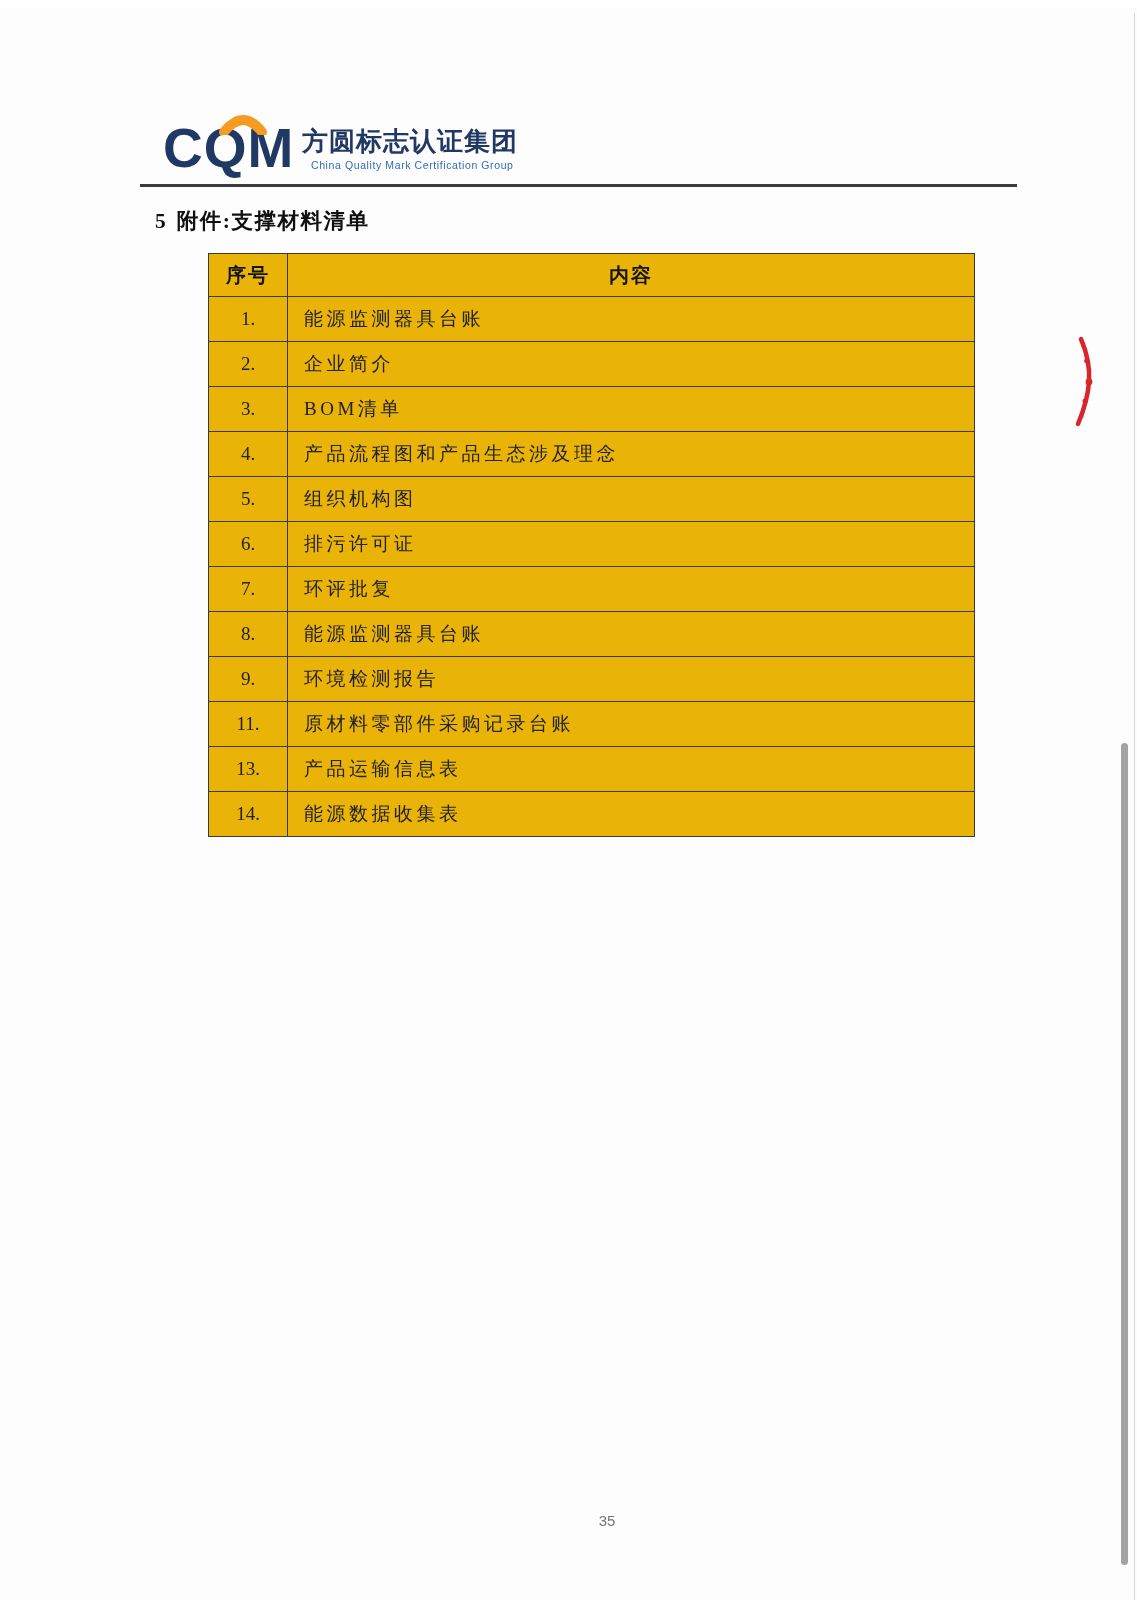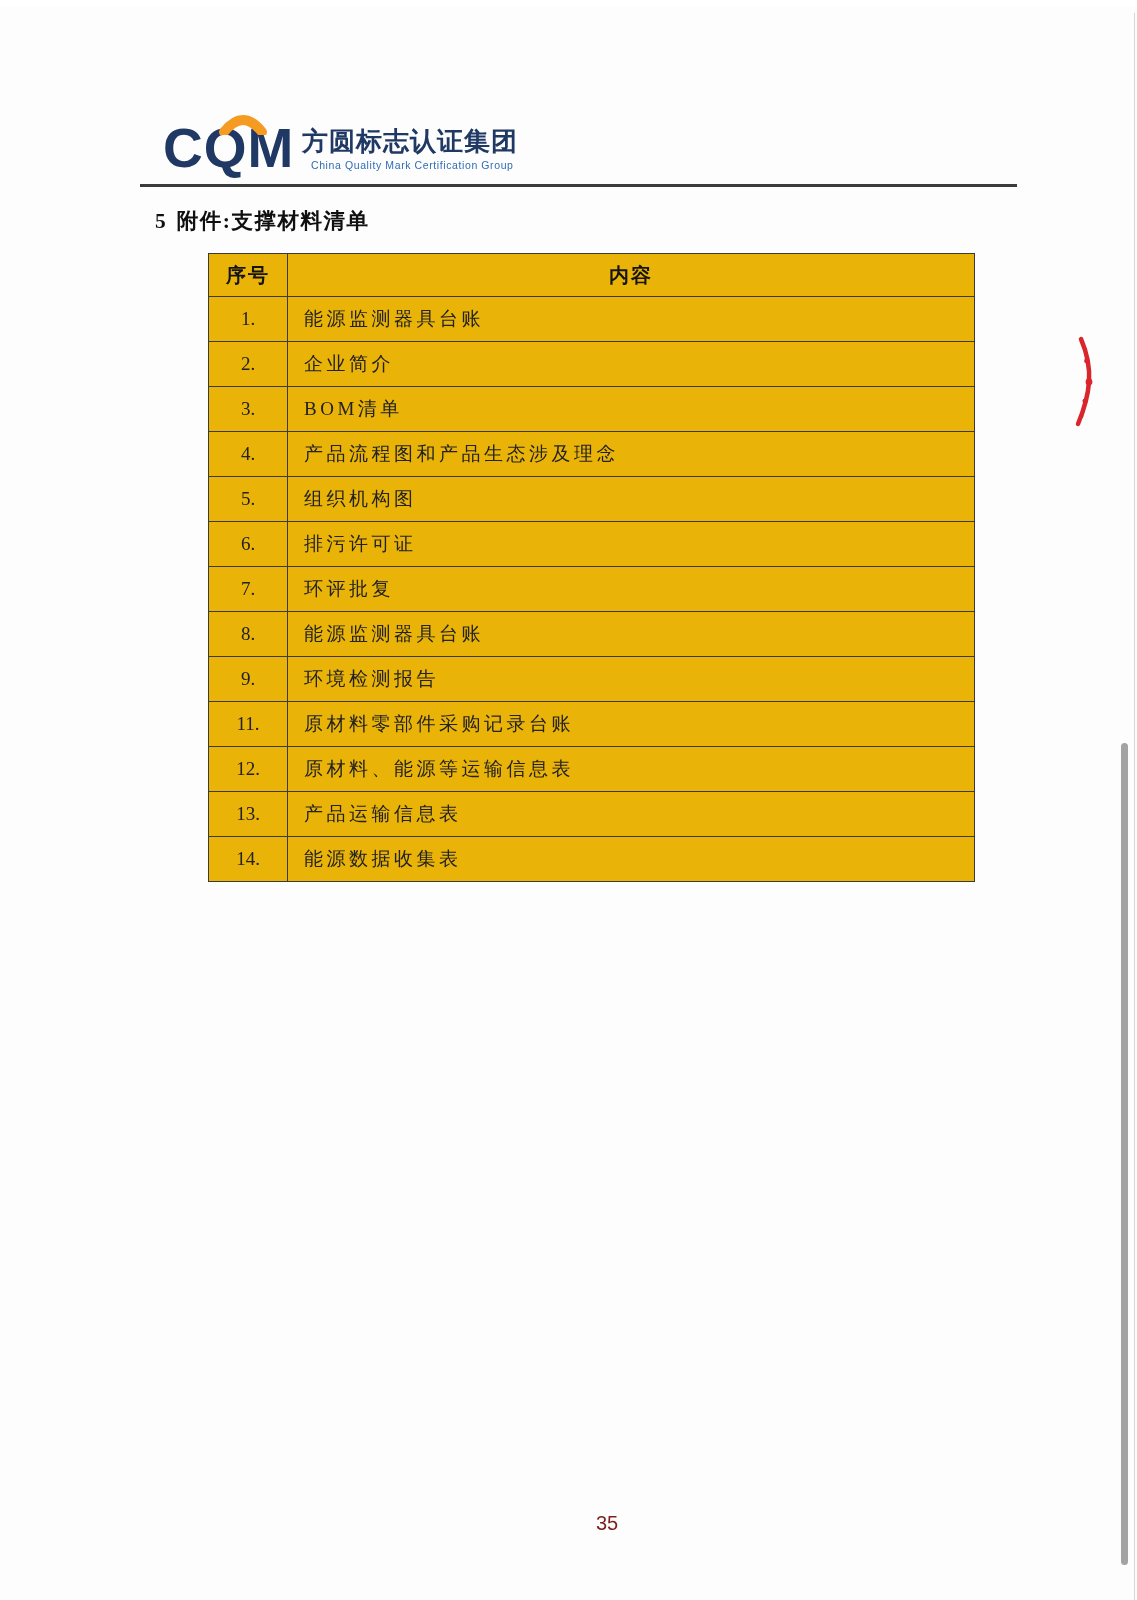--- a/index.html
+++ b/index.html
@@ -157,22 +157,22 @@
   }
 
   
   .page-number {
     position: absolute;
     left: 557px;
     top: 1505px;
     width: 100px;
     text-align: center;
     font-family: "Liberation Sans", "DejaVu Sans", sans-serif;
-    font-size: 20px;
-    color: #7f1d1d;
+    font-size: 15px;
+    color: #737373;
   }
 </style>
 </head>
 <body>
 
 <div class="page">
 
   <div class="logo-block">
     <span class="cqm-wordmark">CQM</span>
     <svg class="orange-arc" viewBox="0 0 50 22">
@@ -234,24 +234,20 @@
     </tr>
         <tr>
       <td class="cell-no">9.</td>
       <td class="cell-content">环境检测报告</td>
     </tr>
         <tr>
       <td class="cell-no">11.</td>
       <td class="cell-content">原材料零部件采购记录台账</td>
     </tr>
         <tr>
-      <td class="cell-no">12.</td>
-      <td class="cell-content">原材料、能源等运输信息表</td>
-    </tr>
-        <tr>
       <td class="cell-no">13.</td>
       <td class="cell-content">产品运输信息表</td>
     </tr>
         <tr>
       <td class="cell-no">14.</td>
       <td class="cell-content">能源数据收集表</td>
     </tr>
       </tbody>
   </table>
 

